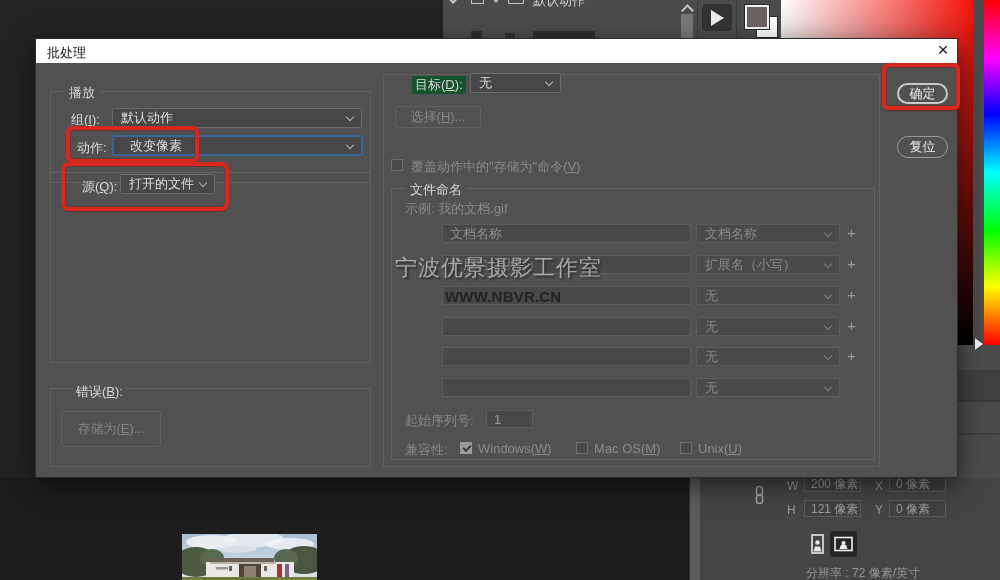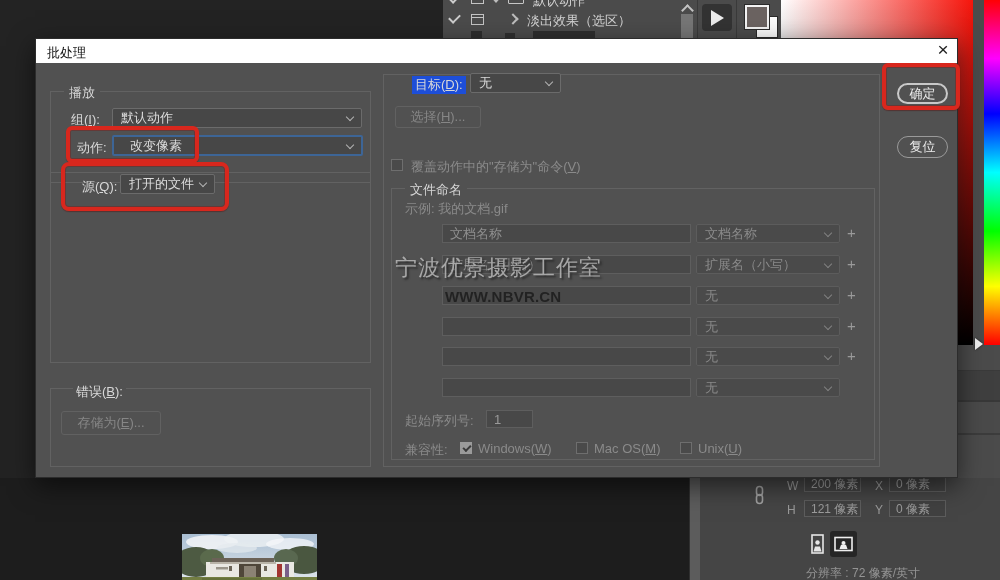--- a/index.html
+++ b/index.html
@@ -99,26 +99,20 @@
   <div id="top-strip" class="abs">
 
     <div class="apanel-row" style="top:-8px;">
       <span class="tick" style="left:6px;top:2px;"></span>
       <span class="dlgicon" style="left:28px;top:1px;"></span>
       <span class="chev-e" style="left:49px;top:1px;transform:rotate(45deg);"></span>
       <span class="foldericon" style="left:65px;top:2px;"></span>
       <span class="arow-label" style="left:90px;top:0px;">默认动作</span>
     </div>
 
-    <div class="apanel-row" style="top:11px;">
-      <span class="tick" style="left:6px;top:3px;"></span>
-      <span class="dlgicon" style="left:28px;top:3px;"></span>
-      <span class="chev-e" style="left:66px;top:4px;transform:rotate(-45deg);"></span>
-      <span class="arow-label" style="left:84px;top:1px;">淡出效果（选区）</span>
-    </div>
 
     <div class="apanel-row" style="top:30px;">
       <span class="abs" style="left:28px;top:1px;width:11px;height:7px;background:#2e2e2e;"></span>
       <span class="abs" style="left:62px;top:3px;width:10px;height:5px;background:#2f2f2f;"></span>
       <span class="abs" style="left:90px;top:1px;width:62px;height:7px;background:#2e2e2e;"></span>
     </div>
   </div>
 
   <div id="ap-scroll-up" class="abs">
       <span class="c"></span>
@@ -236,26 +230,26 @@
 
       <div class="grp" style="left:14px;top:109px;width:319px;height:189px;"></div>
       <span class="abs txt" style="left:46px;top:115px;"><span>源(</span><span class="key">Q</span><span>):</span></span>
       <div class="dd" style="left:84px;top:111px;width:95px;height:20px;">
         <span>打开的文件</span>
           <span class="cv"></span>
       </div>
 
       <div class="grp" style="left:14px;top:325px;width:319px;height:77px;"></div>
       <span class="abs txt" style="left:37px;top:320px;background:#515151;padding:0 3px;"><span>错误(</span><span class="key">B</span><span>):</span></span>
-      <div class="btn-dis" style="left:25px;top:348px;width:100px;height:24px;">
+      <div class="btn-dis" style="left:25px;top:348px;width:100px;height:36px;">
           <span><span>存储为(</span><span class="key">E</span><span>)...</span></span>
         </div>
 
       <div class="grp" style="left:347px;top:11px;width:495px;height:391px;"></div>
-      <span class="abs txt" style="left:376px;top:13px;background:#1d4ed8;padding:0 3px;"><span>目标(</span><span class="key">D</span><span>):</span></span>
+      <span class="abs txt" style="left:376px;top:13px;background:#14532d;padding:0 3px;"><span>目标(</span><span class="key">D</span><span>):</span></span>
       <div class="dd" style="left:434px;top:10px;width:91px;height:20px;">
         <span>无</span>
           <span class="cv"></span>
       </div>
       <div class="btn-dis" style="left:359px;top:43px;width:86px;height:22px;">
           <span><span>选择(</span><span class="key">H</span><span>)...</span></span>
         </div>
       <span class="cb" style="left:355px;top:96px;"></span>
       <span class="abs txt dim" style="left:375px;top:95px;"><span>覆盖动作中的"存储为"命令(</span><span class="key">V</span><span>)</span></span>
 

